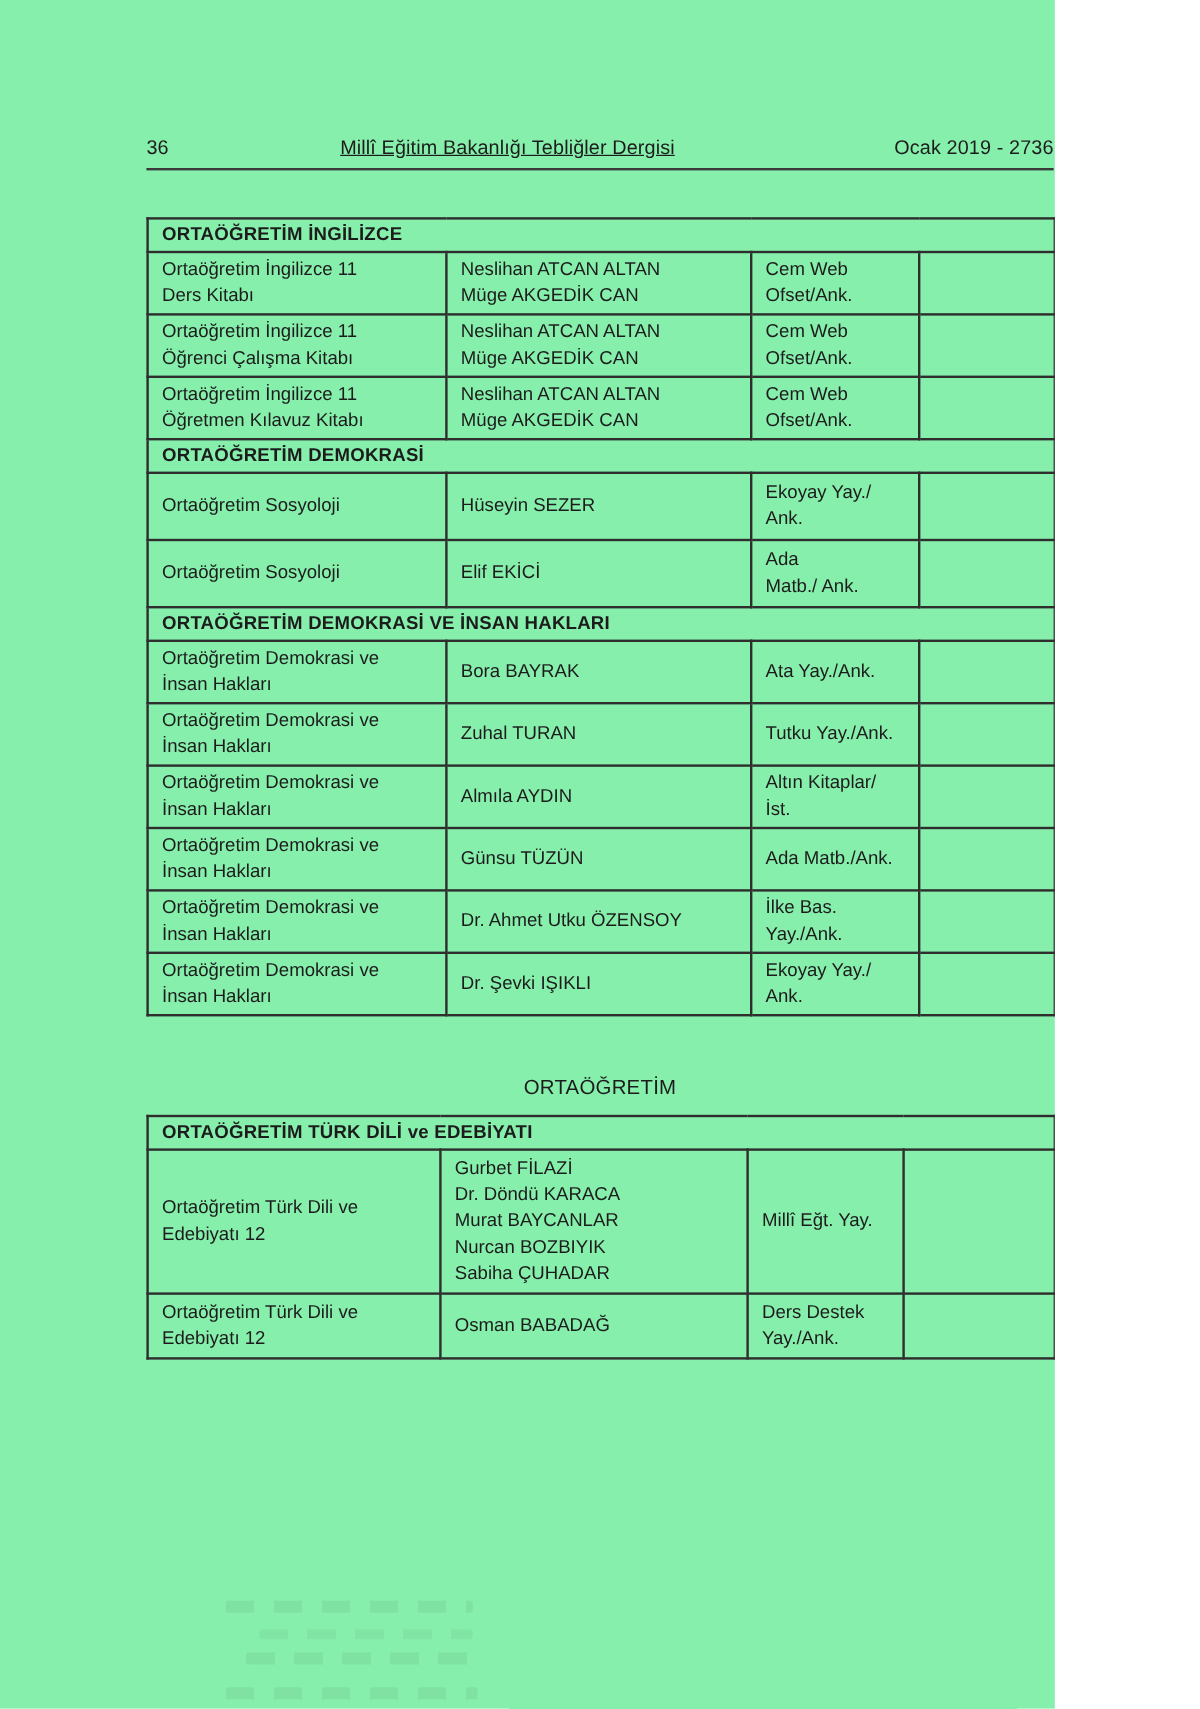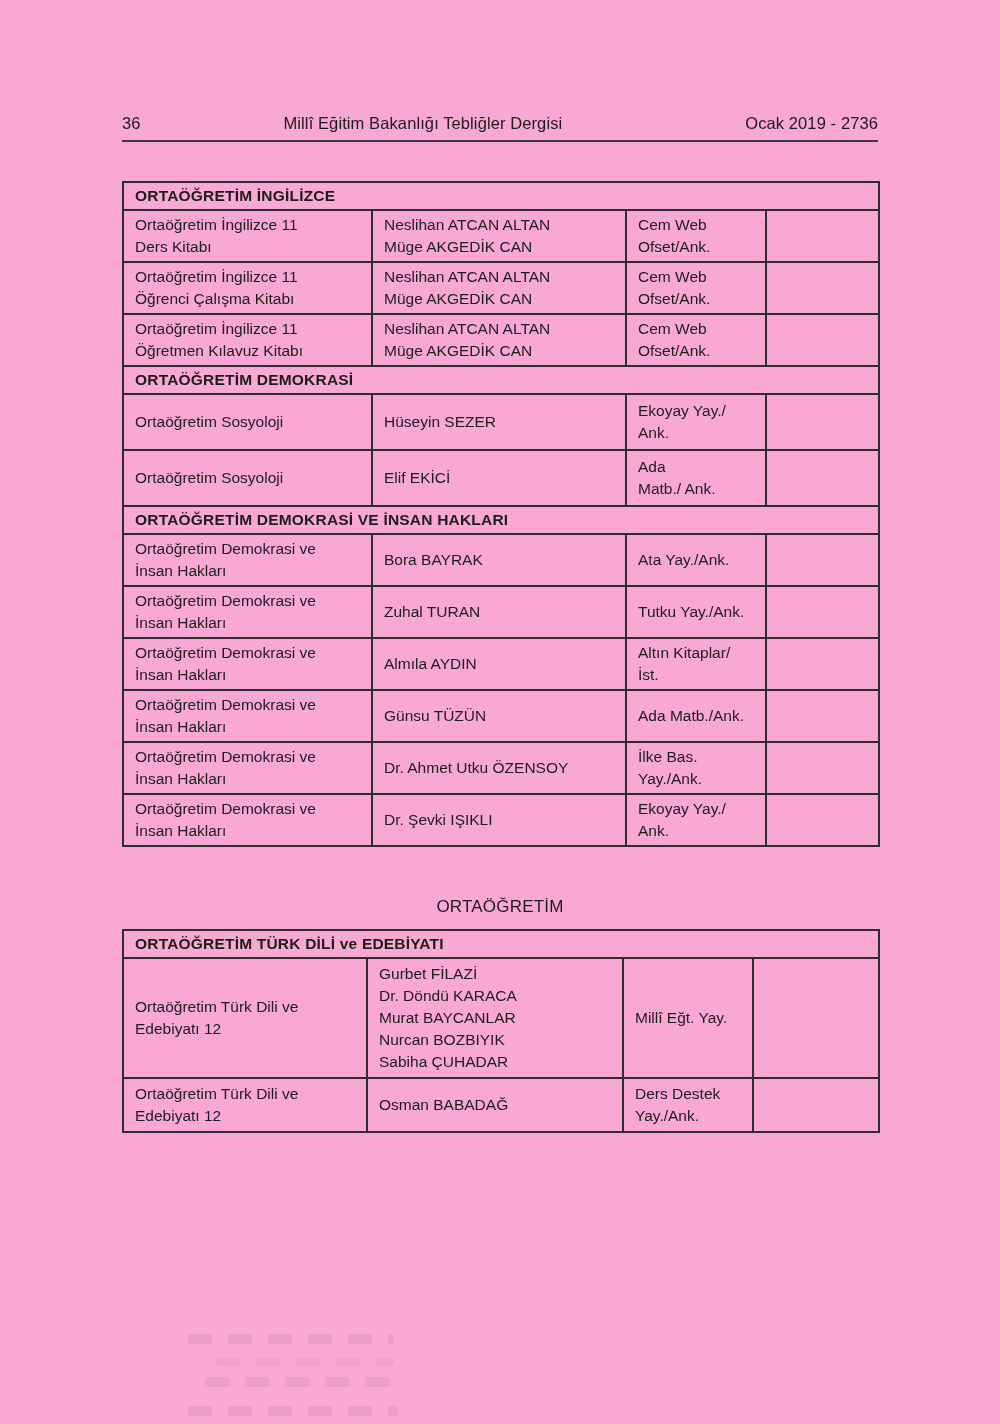--- a/index.html
+++ b/index.html
@@ -1,39 +1,39 @@
 <!DOCTYPE html>
 <html><head>
 <meta charset="utf-8">
 <style>
   html, body { margin: 0; padding: 0; background: #ffffff; }
   .page {
     position: relative;
-    width: 1000px;
+    width: 879px;
     height: 1424px;
-    background: #f9a8d4;
+    background: #86efac;
     font-family: "Liberation Sans", sans-serif;
     color: #1c1c1c;
     overflow: hidden;
   }
   .content {
     position: absolute;
     left: 122px;
     top: 0;
     width: 756px;
   }
   .pagehead {
     display: flex;
     justify-content: space-between;
     align-items: baseline;
     padding-top: 114px;
     font-size: 16.5px;
     letter-spacing: 0.1px;
   }
-  .pagehead .mid { flex: 1; text-align: center; padding-right: 40px; }
+  .pagehead .mid { flex: 1; text-align: center; padding-right: 40px; text-decoration: underline; }
   .rule {
     margin-top: 7px;
     border-bottom: 2.5px solid #3a3a3a;
   }
   table.booktable {
     border-collapse: collapse;
     table-layout: fixed;
     width: 756px;
   }
   table.t1 { margin-top: 39px; border-radius: 29px; }

